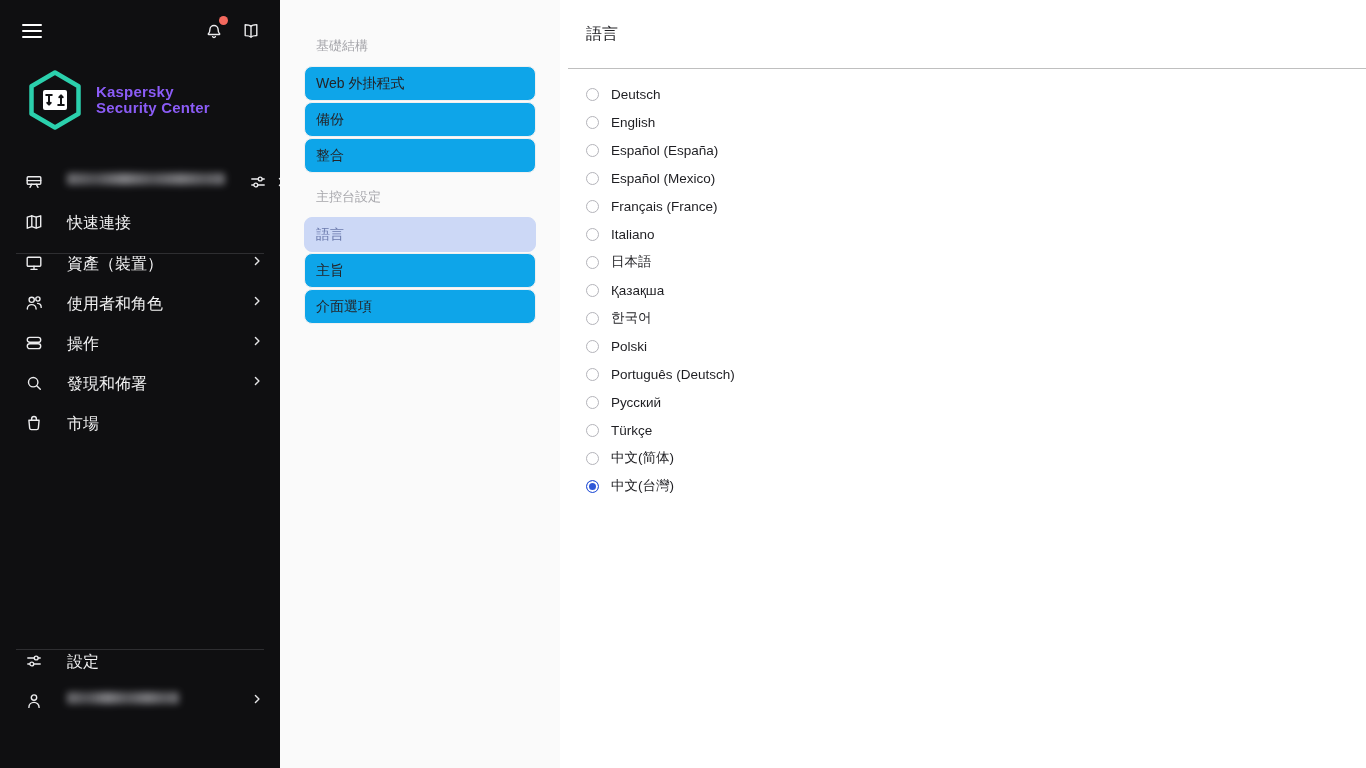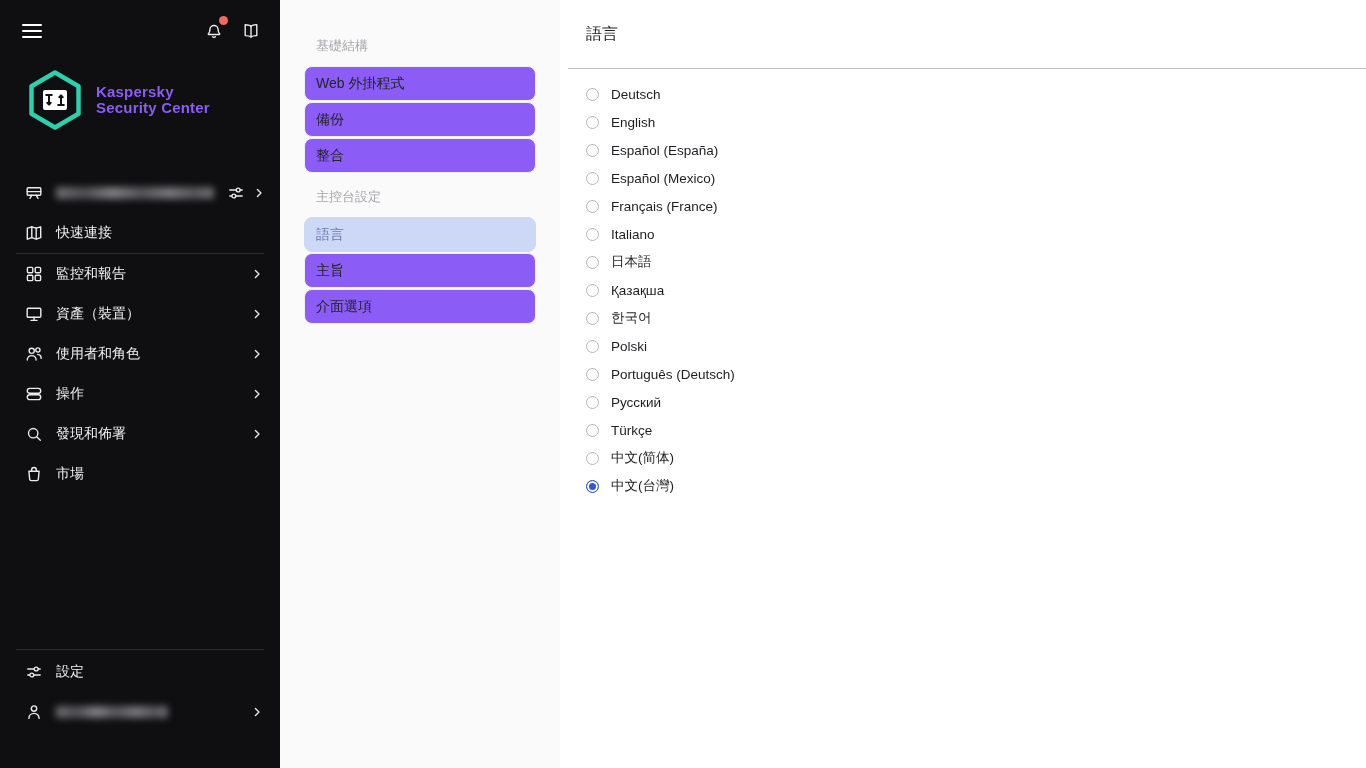--- a/index.html
+++ b/index.html
@@ -24,42 +24,42 @@
   .sb-top-icons { margin-left:auto; display:flex; align-items:center; gap:15px; }
   .icon-btn { position:relative; width:22px; height:22px; padding:0; background:none; border:none;
     color:#ececee; cursor:pointer; display:flex; align-items:center; justify-content:center; }
   .badge-dot { position:absolute; top:-4px; right:-3px; width:9px; height:9px; border-radius:50%;
     background:var(--badge,#f4695e); }
 
   .logo-row { display:flex; align-items:center; gap:13px; padding:8px 18px 43px 27px; flex:none; }
   .logo-text { font-weight:bold; font-size:15px; line-height:16px; letter-spacing:.2px; color:#8b5cf6; }
 
   .nav { flex:none; }
-  .nav-item { height:40px; display:flex; align-items:center; gap:13px; padding:0 16px 0 25px;
-    font-size:14px; cursor:pointer; white-space:nowrap; }
+  .nav-item { height:40px; display:flex; align-items:flex-start; gap:24px; padding:0 16px 0 25px;
+    font-size:16px; cursor:pointer; white-space:nowrap; }
   .icon { width:18px; height:18px; display:inline-flex; flex:none; color:#ececee; }
   .icon svg { width:100%; height:100%; }
   .nav-trailing { margin-left:auto; display:flex; align-items:center; gap:7px; }
   .chev { width:14px; height:14px; display:inline-flex; color:#e5e5e7; }
   .chev svg { width:100%; height:100%; }
   .nav-divider { height:1px; background:#2e2e31; margin:0 16px; }
 
   .sb-bottom { margin-top:auto; padding-bottom:36px; flex:none; }
   .sb-bottom .nav-divider { margin-bottom:2px; }
 
   .blur-bar { height:12px; border-radius:2px; filter:blur(3.5px); opacity:.9; flex:none;
     background:linear-gradient(90deg,#7c7c80,#56565a 18%,#8e8e92 36%,#5e5e62 54%,#86868a 72%,#606064 87%,#7a7a7e); }
   .blur-bar.server { width:158px; }
   .blur-bar.user { width:112px; }
 
   
   .menu-panel { width:280px; min-width:280px; background:#fafafa; padding:38px 24px 4px; }
   .menu-header { font-size:13px; line-height:15px; color:#a6a6ab; padding:0 12px 13px; }
   .menu-section.second { margin-top:16px; }
-  .menu-card { height:35px; display:flex; align-items:center; background:#8b5cf6;
+  .menu-card { height:35px; display:flex; align-items:center; background:#0ea5e9;
     border:1px solid #f0f0f0; border-radius:8px; padding:0 11px; margin-bottom:1px;
     font-size:14px; color:#242428; cursor:pointer; }
   .menu-card.selected { background:var(--sel-bg,#ccd8f6); border-color:var(--sel-bg,#ccd8f6);
     color:var(--sel-text,#6b7aac); }
 
   
   .main { flex:1; background:#fff; padding:25px 0 0 26px; overflow:hidden; }
   .main-title { font-size:16px; font-weight:normal; color:#1e1e22; margin:0; line-height:18px; }
   .main-divider { height:1px; background:#bfbfbf; margin:25px 0 11px -18px; }
   .lang-row { display:flex; align-items:center; gap:12px; height:28px; cursor:pointer; }
@@ -150,38 +150,20 @@
               <path d="M2.3 4.2 6.8 2.8l4.4 1.4 4.5-1.4v10.9l-4.5 1.5-4.4-1.5-4.5 1.5Z"></path>
               <path d="M6.8 2.8v10.4M11.2 4.2v10.5"></path>
             </svg>
           </span>
           <span class="label">快速連接</span>
         </div>
         <div class="nav-divider"></div>
         <div class="nav-item">
           <span class="icon">
             <svg viewBox="0 0 18 18" fill="none" stroke="currentColor" stroke-width="1.4" stroke-linecap="round" stroke-linejoin="round">
-              <rect x="2.4" y="2.4" width="5.4" height="5.4" rx="1.2"></rect>
-              <rect x="10.2" y="2.4" width="5.4" height="5.4" rx="1.2"></rect>
-              <rect x="2.4" y="10.2" width="5.4" height="5.4" rx="1.2"></rect>
-              <rect x="10.2" y="10.2" width="5.4" height="5.4" rx="1.2"></rect>
-            </svg>
-          </span>
-          <span class="label">監控和報告</span>
-          <span class="nav-trailing">
-            <span class="chev">
-              <svg viewBox="0 0 18 18" fill="none" stroke="currentColor" stroke-width="1.4" stroke-linecap="round" stroke-linejoin="round">
-                <path d="m7 4.5 4.5 4.5L7 13.5" stroke-width="1.8"></path>
-              </svg>
-            </span>
-          </span>
-        </div>
-        <div class="nav-item">
-          <span class="icon">
-            <svg viewBox="0 0 18 18" fill="none" stroke="currentColor" stroke-width="1.4" stroke-linecap="round" stroke-linejoin="round">
               <rect x="2.2" y="3.2" width="13.6" height="9" rx="1"></rect>
               <path d="M9 12.2v2.2M6 15.4h6"></path>
             </svg>
           </span>
           <span class="label">資產（裝置）</span>
           <span class="nav-trailing">
             <span class="chev">
               <svg viewBox="0 0 18 18" fill="none" stroke="currentColor" stroke-width="1.4" stroke-linecap="round" stroke-linejoin="round">
                 <path d="m7 4.5 4.5 4.5L7 13.5" stroke-width="1.8"></path>
               </svg>

